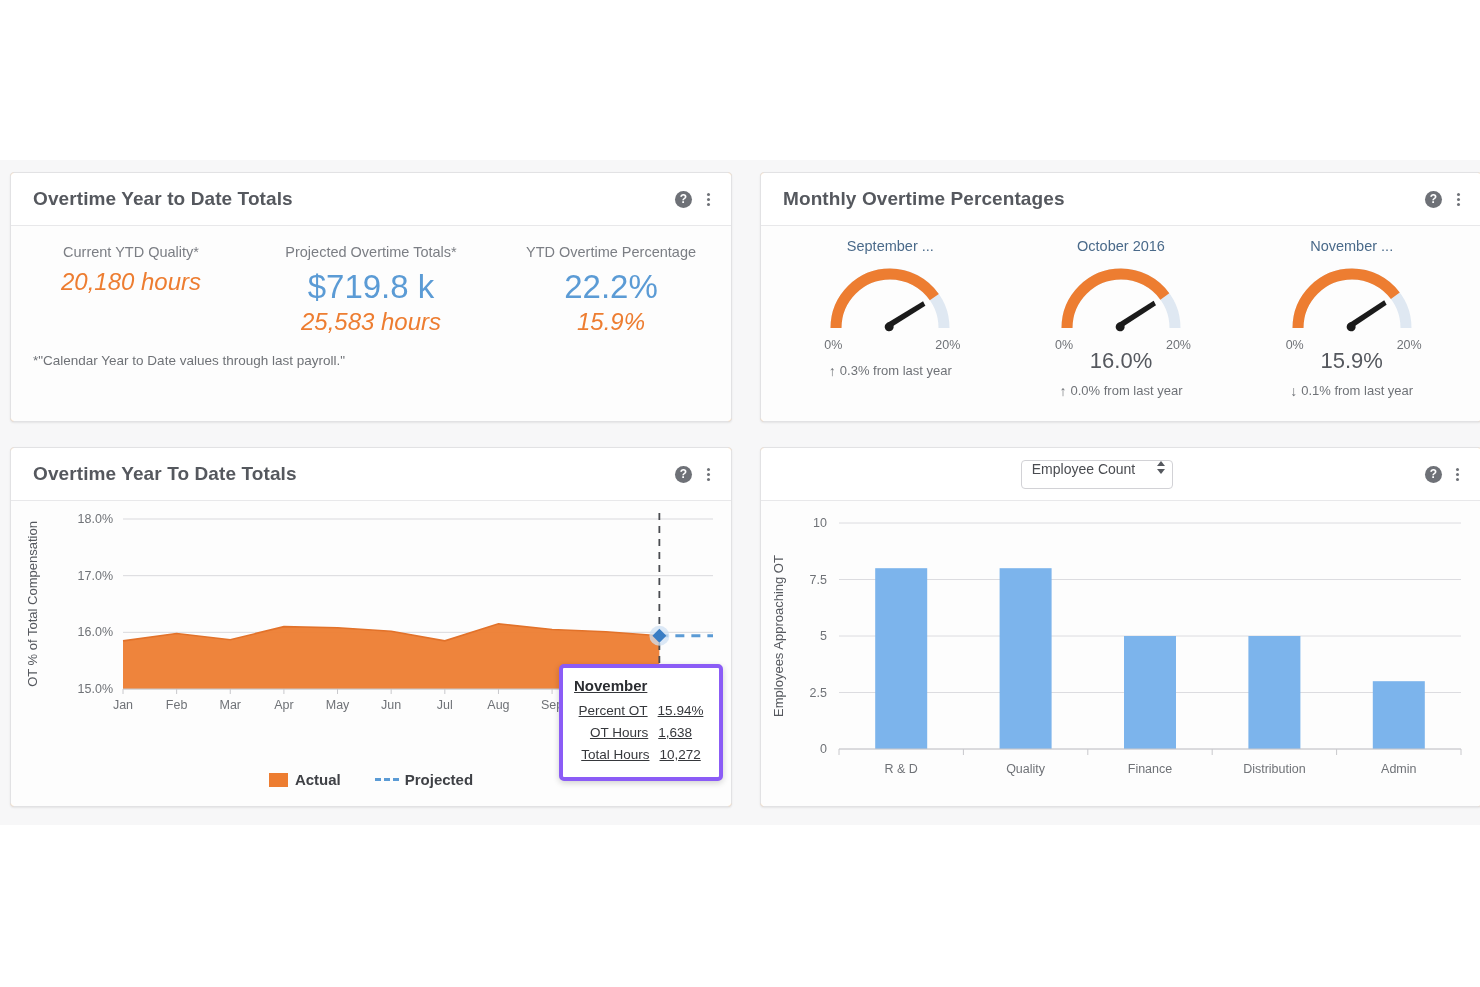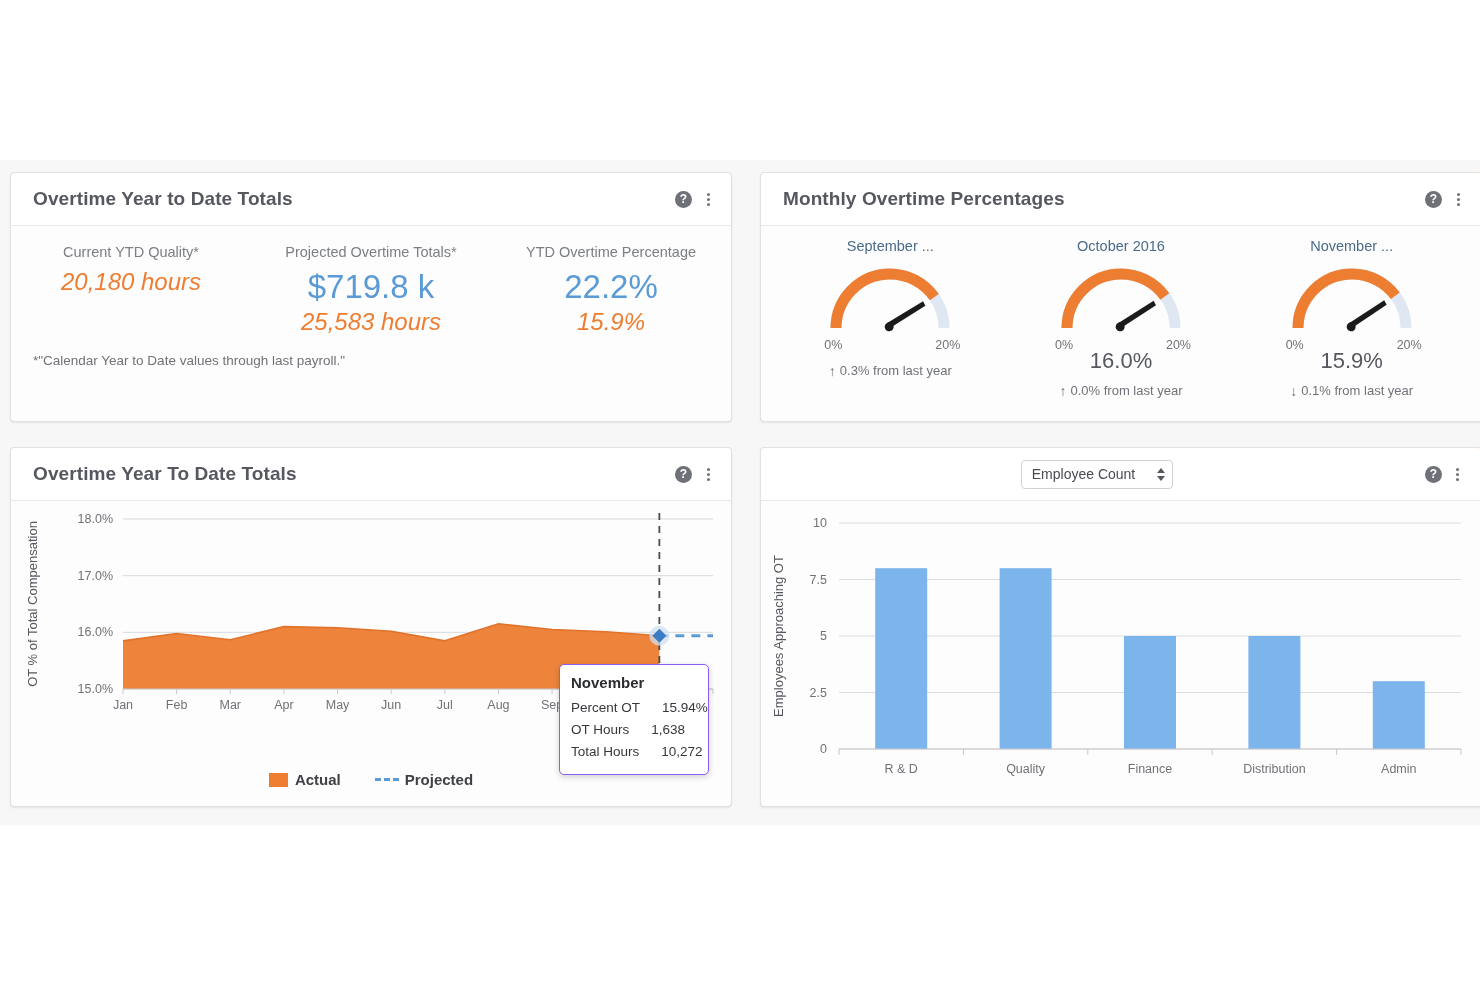--- a/index.html
+++ b/index.html
@@ -182,39 +182,39 @@
   .legend .sw-proj {
     width: 24px; display: inline-block; vertical-align: middle; margin-right: 6px;
     border-top: 3px dashed #5b9bd5;
   }
   .legend span.lbl { vertical-align: middle; }
 
   
   .tooltip {
     position: absolute;
     left: 548px; top: 163px;
-    width: 150px;
+    width: 164px;
     background: #fff;
-    border: 1px solid #8b5cf6;
+    border: 4px solid #8b5cf6;
     border-radius: 5px;
     box-shadow: 0 2px 6px rgba(0,0,0,.18);
     padding: 9px 11px 11px 11px;
     font-size: 13.5px;
     color: #36383c;
     z-index: 20;
+    text-decoration: underline;
   }
   .tooltip h4 { font-size: 15px; font-weight: bold; margin-bottom: 6px; color: #2b2d31; }
-  .tt-row { display: flex; justify-content: flex-start; gap: 22px; line-height: 1.62; }
+  .tt-row { display: flex; justify-content: center; gap: 10px; line-height: 1.62; }
   .tt-row .k { white-space: nowrap; }
   .tt-row .v { white-space: nowrap; }
 
   
   .dropdown {
     display: flex;
-    align-items: center;
     border: 1px solid #d2d2d6;
     border-radius: 4px;
     background: #fff;
     height: 29px;
     padding: 0 7px 0 10px;
     margin-left: auto;
     margin-right: 14px;
     cursor: pointer;
   }
   .dropdown .dd-val { font-size: 14px; color: #4a4c51; margin-right: 22px; white-space: nowrap; }

